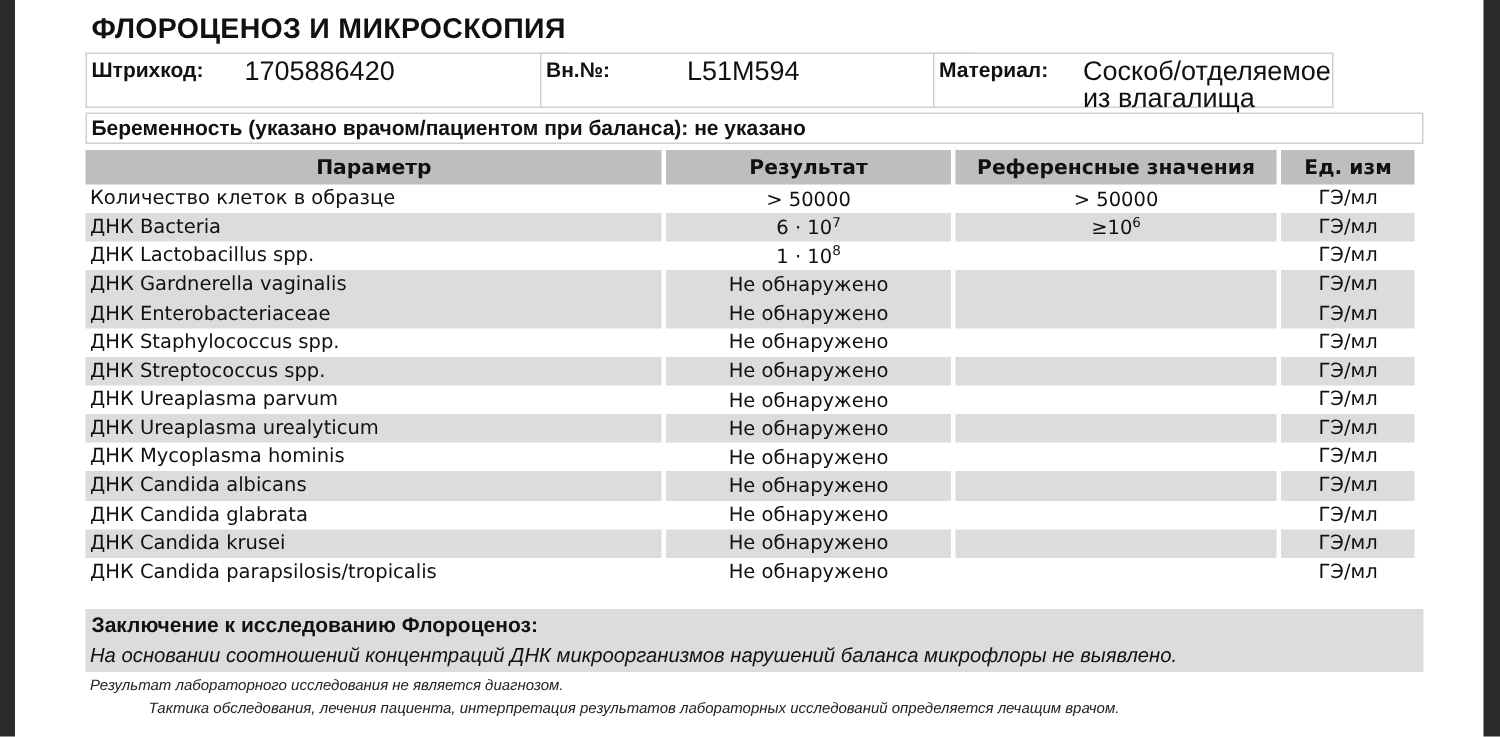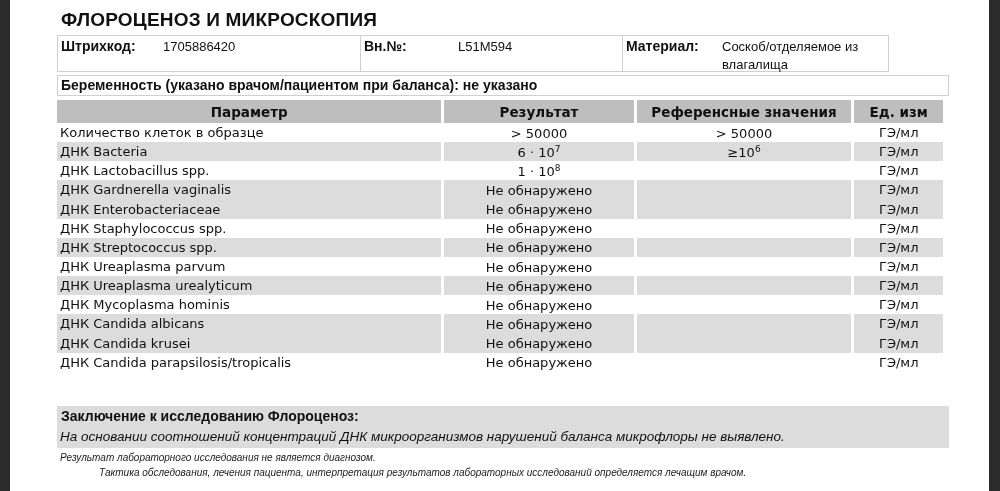--- a/index.html
+++ b/index.html
@@ -13,21 +13,21 @@
     .edge-right { position: absolute; left: 989px; top: 0; width: 11px; height: 491px; background: #2b2b2b; }
     .page { position: absolute; left: 57px; top: 0; width: 892px; }
     .title {
       position: absolute; left: 4px; top: 9px;
       font-size: 19px; font-weight: bold; letter-spacing: 0.2px; white-space: nowrap;
     }
     .box {
       position: absolute; border: 1px solid #cfcfcf; box-sizing: border-box; background: #fff;
     }
     .box .lbl { position: absolute; top: 2px; font-size: 14px; font-weight: bold; white-space: nowrap; }
-    .box .val { position: absolute; top: 2px; font-size: 13px; line-height: 18px; }
+    .box .val { position: absolute; top: 2px; font-size: 18px; line-height: 18px; }
     .preg {
       position: absolute; left: 0; top: 75px; width: 892px; height: 21px;
       border: 1px solid #cfcfcf; box-sizing: border-box;
       font-size: 14px; font-weight: bold; padding: 1px 0 0 3px; white-space: nowrap;
     }
     table.res {
       position: absolute; left: 0; top: 98px; width: 892px;
       border-collapse: separate; border-spacing: 3px 0; margin-left: -3px;
       font-family: "DejaVu Sans", sans-serif;
     }
@@ -146,20 +146,26 @@
           <td class="c"><span>Не обнаружено</span><sup></sup></td>
           <td class="c"><span></span><sup></sup></td>
           <td class="c">ГЭ/мл</td>
         </tr>
         <tr class="shade">
           <td class="param">ДНК Candida albicans</td>
           <td class="c"><span>Не обнаружено</span><sup></sup></td>
           <td class="c"><span></span><sup></sup></td>
           <td class="c">ГЭ/мл</td>
         </tr>
+        <tr>
+          <td class="param">ДНК Candida glabrata</td>
+          <td class="c"><span>Не обнаружено</span><sup></sup></td>
+          <td class="c"><span></span><sup></sup></td>
+          <td class="c">ГЭ/мл</td>
+        </tr>
         <tr class="shade">
           <td class="param">ДНК Candida krusei</td>
           <td class="c"><span>Не обнаружено</span><sup></sup></td>
           <td class="c"><span></span><sup></sup></td>
           <td class="c">ГЭ/мл</td>
         </tr>
         <tr>
           <td class="param">ДНК Candida parapsilosis/tropicalis</td>
           <td class="c"><span>Не обнаружено</span><sup></sup></td>
           <td class="c"><span></span><sup></sup></td>

